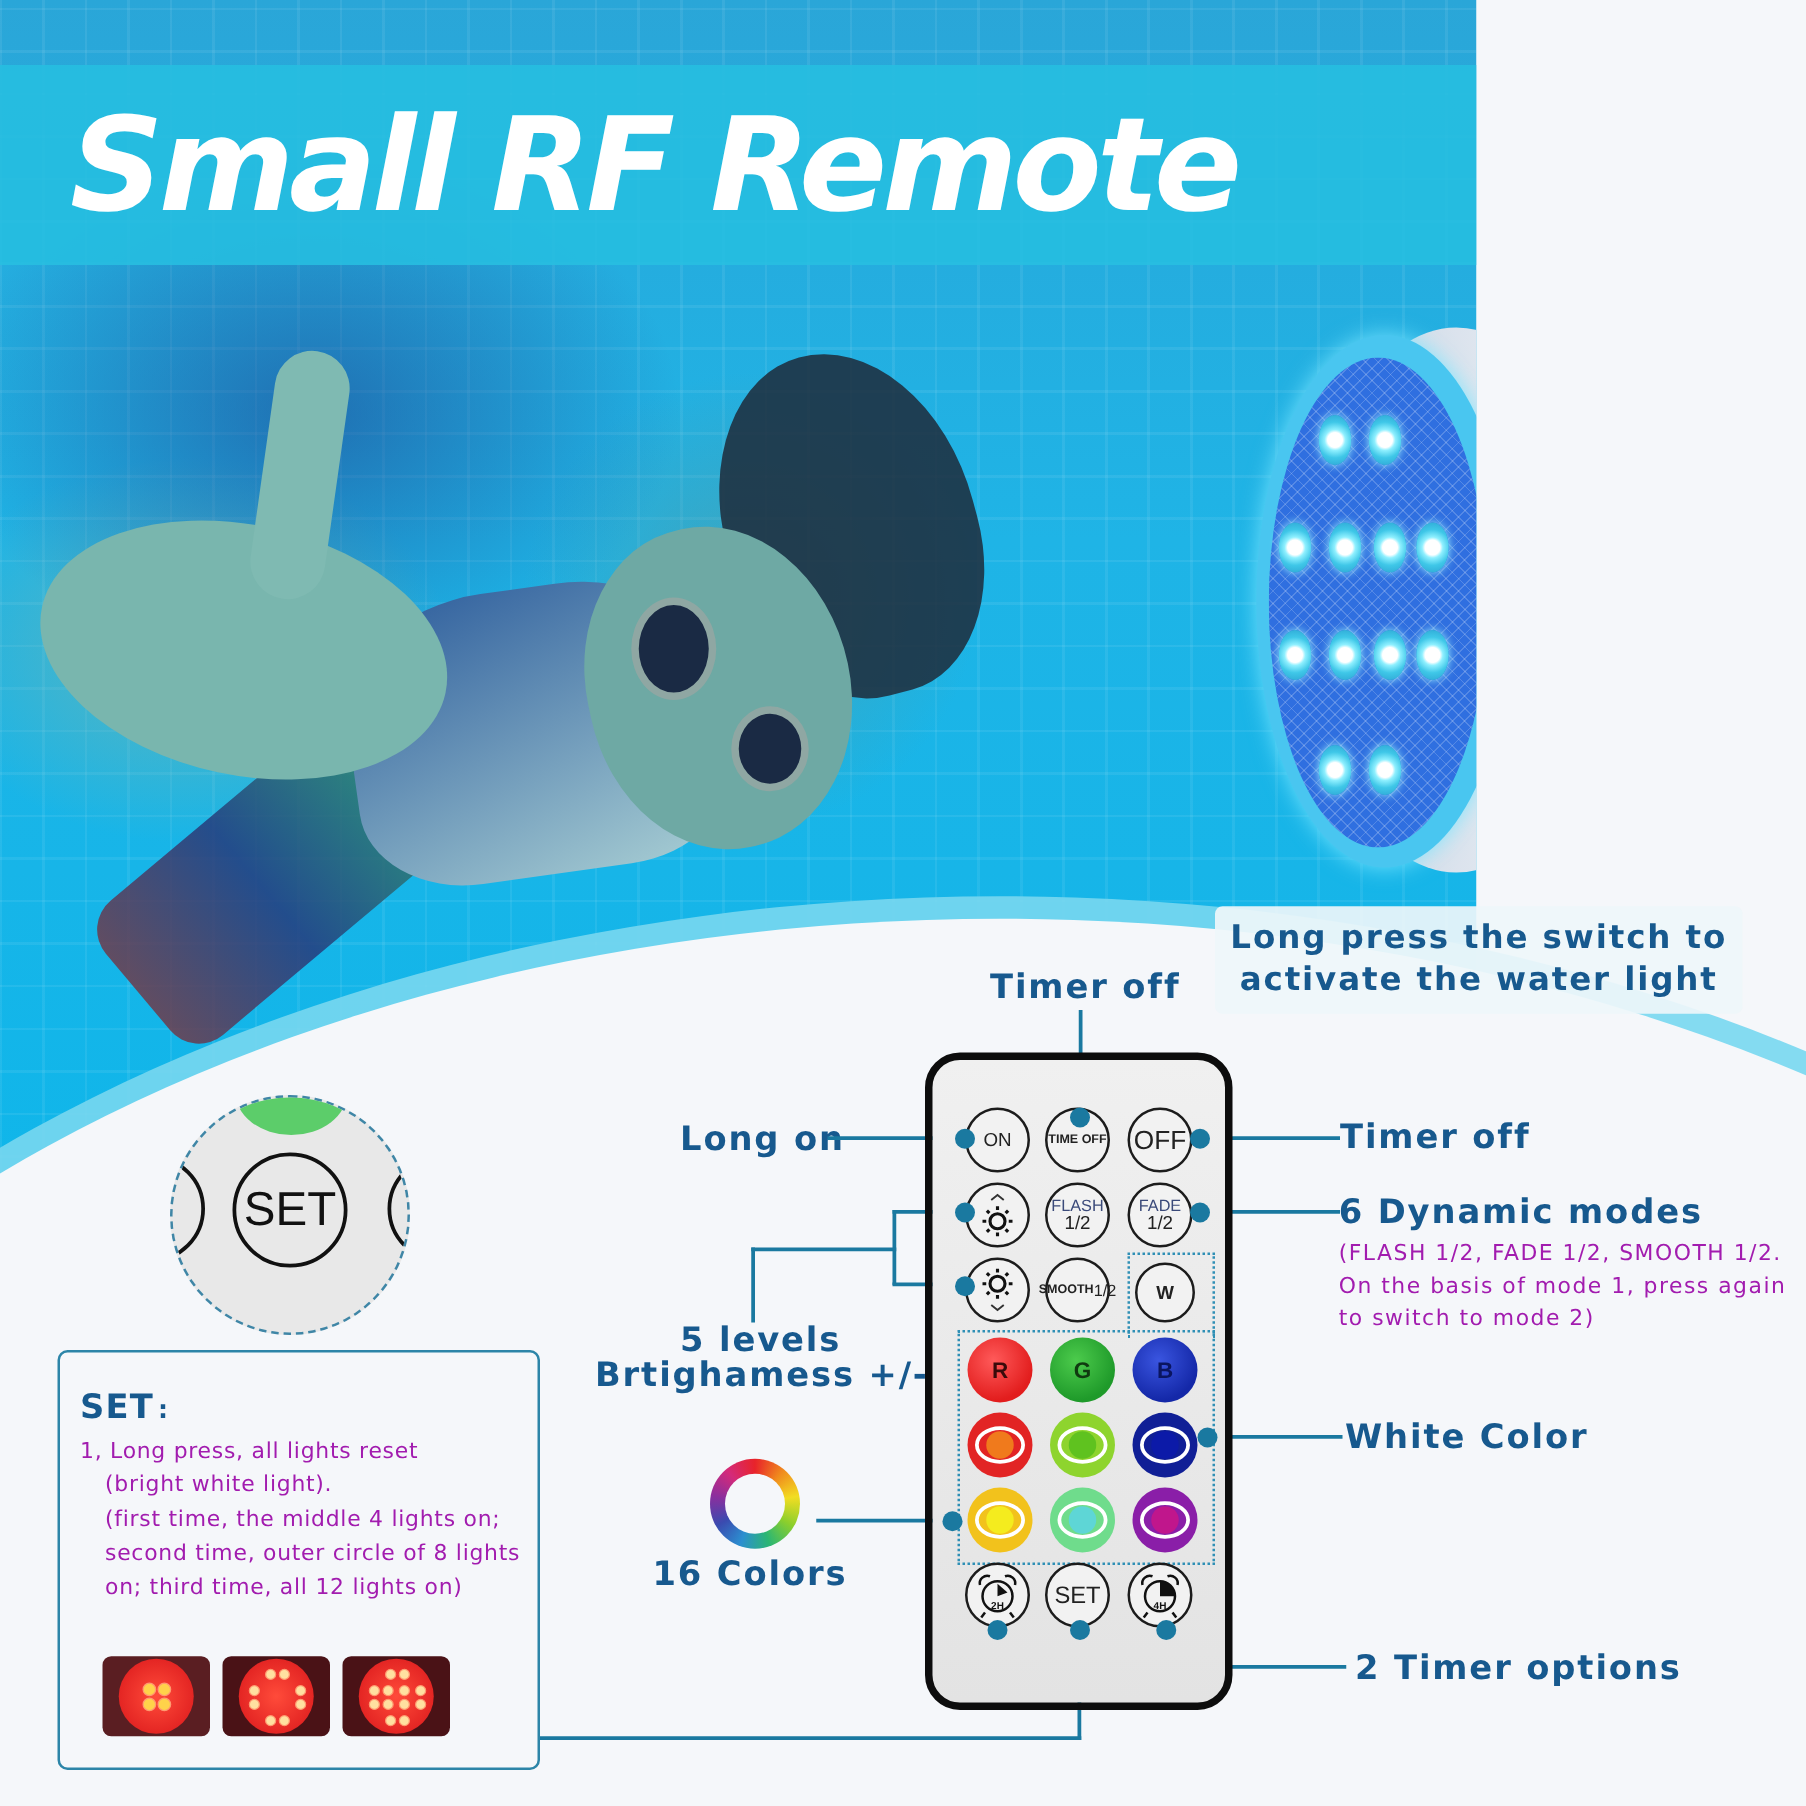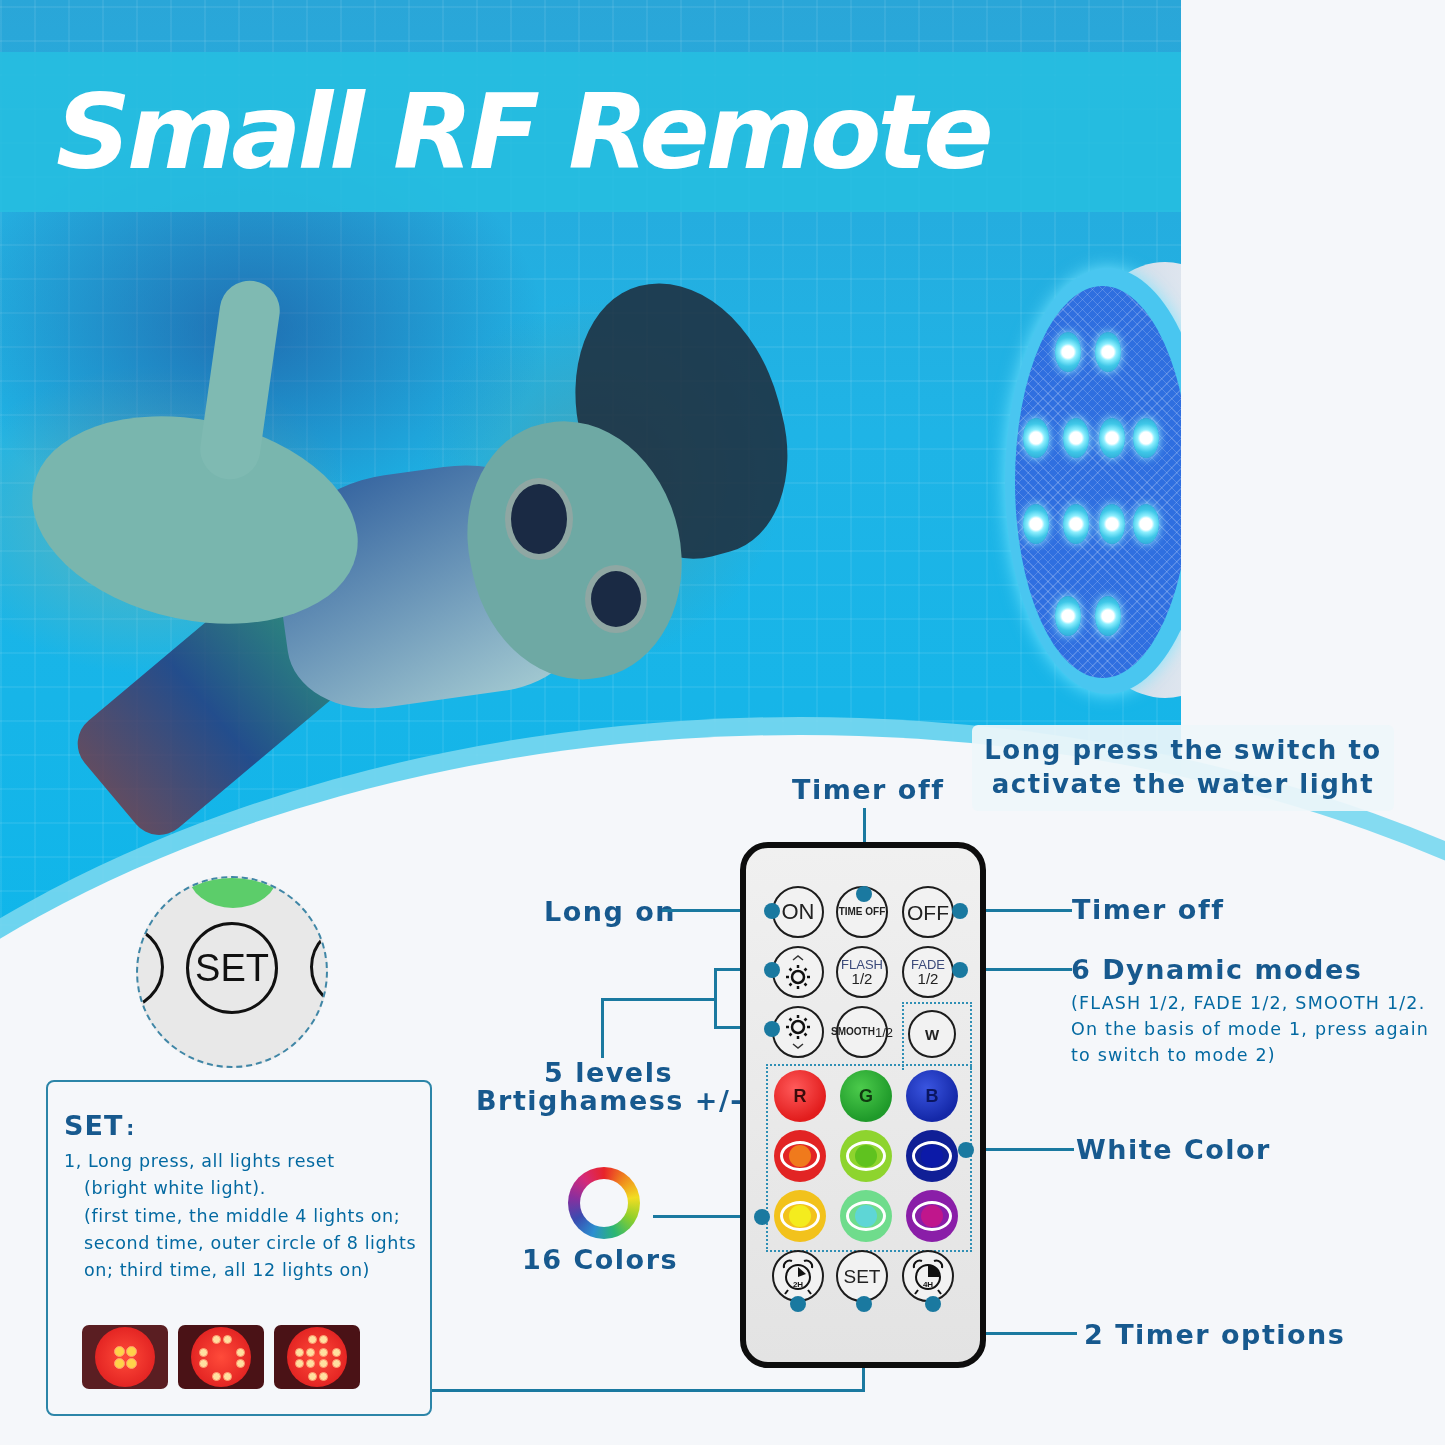--- a/index.html
+++ b/index.html
@@ -63,21 +63,21 @@
   #activate-box {
     position:absolute; left:972px; top:725px; width:422px; height:86px;
     background:rgba(238,246,250,0.92); border-radius:6px;
     text-align:center; color:#17598e; font-weight:bold; font-size:26px; line-height:34px;
     padding-top:8px; box-sizing:border-box; letter-spacing:1.5px;
   }
 
   
   .lbl { position:absolute; color:#17598e; font-weight:bold; white-space:nowrap; letter-spacing:1.5px; }
   .lbl-lg { font-size:27px; }
-  .desc { position:absolute; color:#0369a1; font-size:17.5px; line-height:26px; letter-spacing:1.2px; }
+  .desc { position:absolute; color:#a21caf; font-size:17.5px; line-height:26px; letter-spacing:1.2px; }
 
   
   .ln { position:absolute; background:#1a79a0; }
   .dot { position:absolute; width:16px; height:16px; border-radius:50%; background:#1a79a0; }
 
   
   #remote {
     position:absolute; left:740px; top:842px; width:246px; height:526px;
     border:6px solid #0d0d0d; border-radius:28px; box-sizing:border-box;
     background:linear-gradient(180deg,#f0f0f0,#e3e3e3);
@@ -196,21 +196,21 @@
 <div class="ln" style="left:797px;top:1332px;width:280px;height:3px;"></div>
 <div class="ln" style="left:797px;top:1302px;width:3px;height:32px;"></div>
 <div class="ln" style="left:932px;top:1302px;width:3px;height:32px;"></div>
 <div class="ln" style="left:862px;top:1302px;width:3px;height:90px;"></div>
 <div class="ln" style="left:432px;top:1389px;width:433px;height:3px;"></div>
 
 <div id="remote">
   <div class="dotted-box" style="left:156px;top:154px;width:66px;height:66px;border-bottom:none;"></div>
   <div class="dotted-box" style="left:20px;top:216px;width:202px;height:184px;"></div>
 
-  <div class="btn" style="left:26px;top:38px;font-size:22px;">
+  <div class="btn" style="left:26px;top:38px;font-size:15px;">
       <span>ON</span>
     </div>
   <div class="btn" style="left:90px;top:38px;font-size:10px;font-weight:bold;">
       <span>TIME OFF</span>
     </div>
   <div class="btn" style="left:156px;top:38px;font-size:21px;text-align:center;">
       <span>OFF</span>
     </div>
 
   <div class="btn" style="left:26px;top:98px;">

